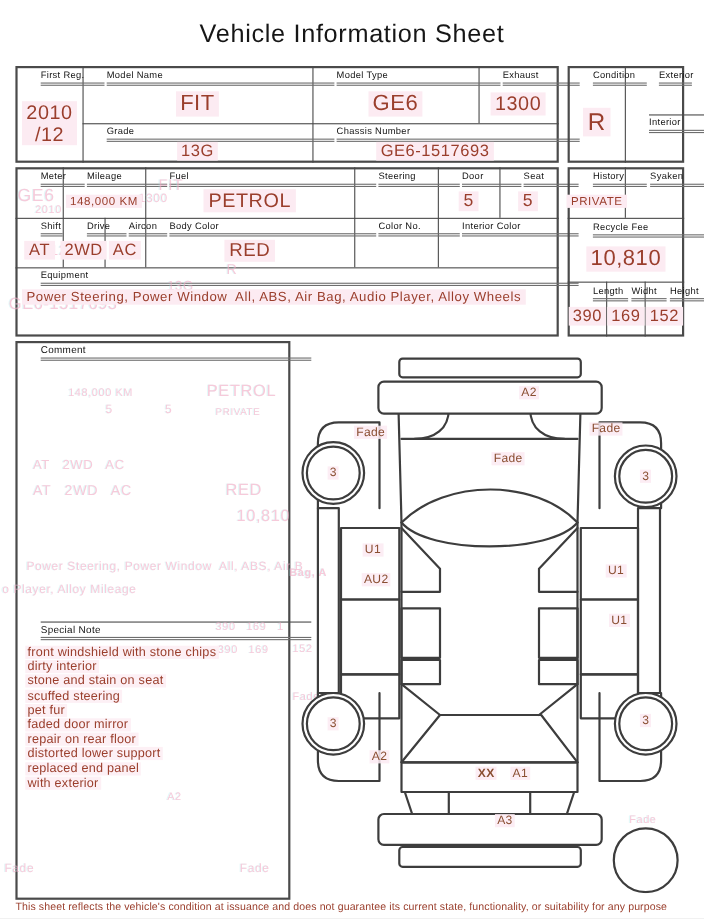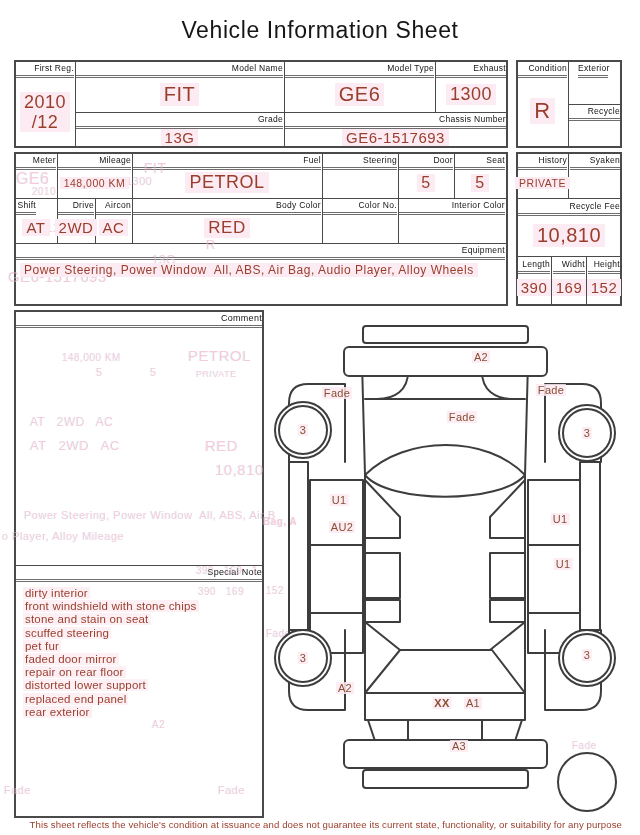--- a/index.html
+++ b/index.html
@@ -3,37 +3,37 @@
 <meta charset="utf-8">
 <style>
   html,body{margin:0;padding:0;background:#e8e8e8;}
   .sheet{position:relative;width:640px;height:835px;background:#ffffff;
     font-family:"Liberation Sans","DejaVu Sans",sans-serif;overflow:hidden;}
   .title{position:absolute;top:17px;left:0;width:100%;text-align:center;
     font-size:23px;color:#161616;letter-spacing:.6px;}
   .box{position:absolute;border:2px solid #4a4a4a;box-sizing:border-box;background:transparent;}
   .vl{position:absolute;width:1px;background:#4a4a4a;}
   .hl{position:absolute;height:1px;background:#4a4a4a;}
-  .lbl{position:absolute;font-size:8.5px;color:#141414;text-align:right;
-    line-height:13px;letter-spacing:.3px;border-bottom:3px double #6e6e6e;}
+  .lbl{position:absolute;font-size:8.5px;color:#141414;text-align:left;
+    line-height:13px;letter-spacing:.3px;border-bottom:3px double #6e6e6e;margin-left:21px;}
   .lbl.topline{border-top:1px solid #4a4a4a;}
   .val{position:absolute;color:#9a3e2c;display:flex;align-items:center;justify-content:center;
     text-align:center;letter-spacing:.5px;z-index:2;}
   .val>span{background:#fcebf2;padding:0 4px;white-space:pre-line;}
   .val.left{justify-content:flex-start;text-align:left;}
   .val.left>span{white-space:pre-wrap;}
   .notes{position:absolute;z-index:2;}
   .note-line{font-size:11.5px;line-height:13.2px;color:#9a3e2c;letter-spacing:.2px;}
   .note-line>span{background:#fdf0f5;padding:0 2px;}
   .ghost{position:absolute;color:#f2aac4;opacity:.62;white-space:pre;z-index:1;
     text-shadow:-1px 0 0 rgba(150,230,230,.45);letter-spacing:.5px;}
   .dlabel{position:absolute;transform:translate(-50%,-50%);font-size:11px;line-height:12px;
     color:#8a4e31;background:rgba(252,234,242,.85);padding:0 2px;z-index:3;letter-spacing:.3px;}
   .car{position:absolute;left:268px;top:312px;width:370px;height:500px;z-index:2;}
-  .footer{position:absolute;left:14px;top:819px;width:608px;text-align:right;
+  .footer{position:absolute;left:14px;top:819px;width:608px;text-align:left;
     font-size:9.6px;color:#9a3e2c;letter-spacing:.1px;z-index:2;}
 </style>
 </head>
 <body>
 
 <div class="sheet">
 
   <div class="title">Vehicle Information Sheet</div>
 
   <div id="ghost-layer">
@@ -102,21 +102,21 @@
   <div class="box" style="left:516px;top:60px;width:106px;height:88px"></div>
   <div class="vl" style="left:568px;top:60px;height:88px"></div>
   <div class="lbl" style="left:518px;top:62px;width:49px">Condition</div>
   <div class="val" style="left:518px;top:80px;width:49px;height:62px;font-size:22px">
       <span>R</span>
     </div>
   <div class="lbl" style="left:578px;top:62px;width:30px">Exterior</div>
   <div class="val" style="left:570px;top:78px;width:50px;height:24px;font-size:11px">
       <span></span>
     </div>
-  <div class="lbl topline" style="left:569px;top:104px;width:51px">Recycle</div>
+  <div class="lbl topline" style="left:569px;top:104px;width:51px">Interior</div>
   <div class="val" style="left:570px;top:121px;width:50px;height:24px;font-size:11px">
       <span></span>
     </div>
 
   <div class="box" style="left:14px;top:152px;width:494px;height:154px"></div>
   <div class="vl" style="left:57px;top:152px;height:91px"></div>
   <div class="vl" style="left:132px;top:152px;height:91px"></div>
   <div class="vl" style="left:322px;top:152px;height:91px"></div>
   <div class="vl" style="left:398px;top:152px;height:91px"></div>
   <div class="vl" style="left:454px;top:152px;height:46px"></div>
@@ -208,30 +208,30 @@
     </div>
   <div class="lbl" style="left:588px;top:258px;width:32px">Height</div>
   <div class="val" style="left:588px;top:273px;width:32px;height:29px;font-size:15px">
       <span>152</span>
     </div>
 
   <div class="box" style="left:14px;top:310px;width:250px;height:508px"></div>
   <div class="lbl" style="left:16px;top:312px;width:246px;font-size:9px">Comment</div>
   <div class="lbl topline" style="left:16px;top:565px;width:246px;font-size:9px">Special Note</div>
   <div class="notes" id="special-notes" style="left:23px;top:587px;width:234px">
+      <div class="note-line"><span>front windshield with stone chips</span></div>
       <div class="note-line"><span>dirty interior</span></div>
-      <div class="note-line"><span>front windshield with stone chips</span></div>
       <div class="note-line"><span>stone and stain on seat</span></div>
       <div class="note-line"><span>scuffed steering</span></div>
       <div class="note-line"><span>pet fur</span></div>
       <div class="note-line"><span>faded door mirror</span></div>
       <div class="note-line"><span>repair on rear floor</span></div>
       <div class="note-line"><span>distorted lower support</span></div>
       <div class="note-line"><span>replaced end panel</span></div>
-      <div class="note-line"><span>rear exterior</span></div>
+      <div class="note-line"><span>with exterior</span></div>
     </div>
 
   <svg class="car" viewBox="0 0 370 500">
     <g stroke="#3d3d3d" stroke-width="2" fill="none" stroke-linejoin="round" stroke-linecap="round">
 
       <path d="M94 50 L97 163 M260 50 L257 163"></path>
       <path d="M97 163 L97 381 M257 163 L257 381"></path>
 
       <path d="M97 87 L257 87"></path>
       <path d="M140 60 C140 78 127 87 109 87 M214 60 C214 78 227 87 245 87"></path>

